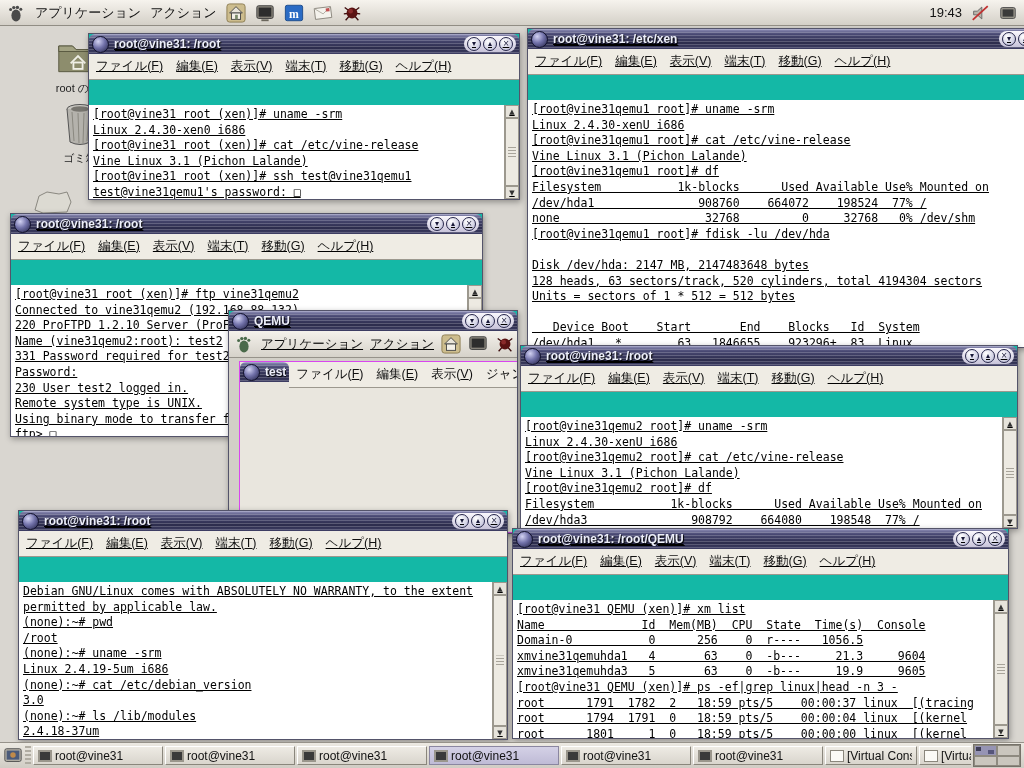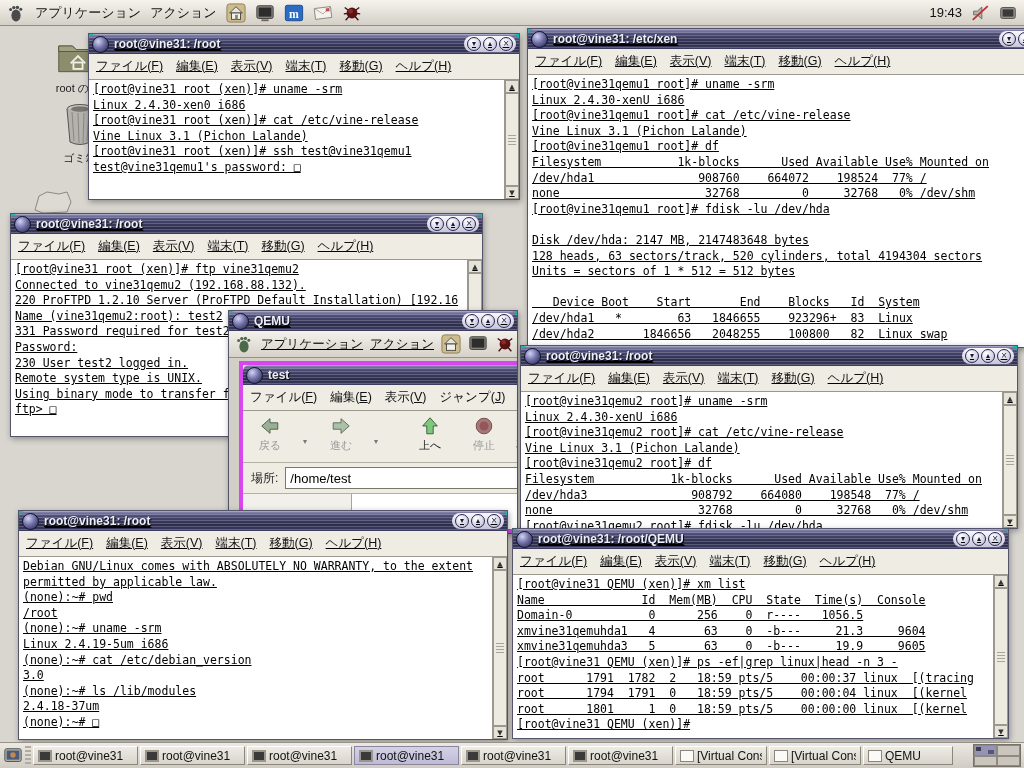--- a/index.html
+++ b/index.html
@@ -27,21 +27,21 @@
   .ttl{color:#edeffa;font-size:12px;font-weight:bold;margin-left:5px;text-shadow:1px 1px 1px #000;
        white-space:nowrap;overflow:hidden;flex:1;}
   .wbtns{display:flex;gap:2px;align-items:center;background:linear-gradient(#faf8fd,#c8c4da);
          border-radius:9px;padding:1px 3px;flex:none;}
   .wbtn{width:12px;height:12px;border-radius:50%;border:1px solid #26264a;
         background:radial-gradient(circle at 35% 30%,#fff,#b9b9d6);color:#1a1a3a;
         font-family:"DejaVu Sans",sans-serif;font-size:8px;line-height:12px;text-align:center;}
   .mbar{height:25px;flex:none;background:#efece4;border-bottom:1px solid #9c988e;display:flex;
         align-items:center;padding:0 7px;gap:13px;white-space:nowrap;overflow:hidden;}
   .mi{font-size:12.5px;color:#111;}
-  .tbody{flex:1;min-height:0;display:flex;background:#fff;}
+  .tbody{flex:1;min-height:0;display:flex;background:#fff;margin-top:25px;}
   .term-text{flex:1;margin:0;padding:2px 4px;font-family:"DejaVu Sans Mono",monospace;
              font-size:11.5px;line-height:15.6px;color:#000;overflow:hidden;background:#fff;}
   .scroll{width:14px;flex:none;display:flex;flex-direction:column;background:#d6d2ca;border-left:1px solid #9c988e;}
   .sarr{height:13px;flex:none;font-family:"DejaVu Sans",sans-serif;font-size:7px;line-height:13px;
         text-align:center;color:#333;background:#e6e3db;border:1px solid #9c988e;box-sizing:border-box;}
   .sthumb{flex:1;background:#edeae2;border:1px solid #9c988e;box-sizing:border-box;position:relative;}
   .grip{position:absolute;top:50%;left:2px;right:2px;height:11px;transform:translateY(-50%);
         background:repeating-linear-gradient(180deg,#a8a49a 0 1px,rgba(0,0,0,0) 1px 3px);}
   
   #term-b{left:527px;top:28px;width:528px;height:320px;z-index:2;}
@@ -49,22 +49,22 @@
   #term-c{left:10px;top:213px;width:473px;height:224px;z-index:4;}
   #qemu-win{left:228px;top:310px;width:290px;height:224px;z-index:5;}
   #term-d{left:520px;top:345px;width:498px;height:184px;z-index:6;}
   #term-e{left:18px;top:510px;width:490px;height:230px;z-index:7;}
   #term-f{left:512px;top:528px;width:497px;height:211px;z-index:8;}
   
   .qbody{flex:1;min-height:0;background:#d2cfc7;overflow:hidden;position:relative;}
   .ipanel{height:26px;background:linear-gradient(#f4f1eb,#d6d2ca);border-bottom:1px solid #96928a;
           display:flex;align-items:center;gap:7px;padding:0 5px;white-space:nowrap;overflow:hidden;}
   .ipanel .pmenu{font-size:12.5px;}
-  .nwin{position:absolute;left:10px;top:30px;width:310px;bottom:0;display:flex;flex-direction:column;
-        background:#e9e6de;border:4px solid #d946ef;}
+  .nwin{position:absolute;left:10px;top:30px;width:310px;bottom:0;display:flex;
+        background:#e9e6de;border:1px solid #d946ef;}
   .ntb{flex:none;display:flex;align-items:flex-start;gap:12px;padding:4px 6px 2px 6px;background:#efece4;
        border-bottom:1px solid #b4b0a6;height:52px;box-sizing:border-box;}
   .nti{display:flex;flex-direction:column;align-items:center;width:42px;flex:none;}
   .nti svg{width:22px;height:22px;display:block;}
   .ntl{font-size:11px;color:#222;margin-top:1px;white-space:nowrap;}
   .nti.dim .ntl{color:#999;}
   .caret{font-family:"DejaVu Sans",sans-serif;font-size:8px;color:#777;align-self:flex-end;margin:0 1px 14px 0;}
   .tsep{width:1px;background:#c2beb4;align-self:stretch;margin:2px 3px;}
   .nloc{flex:none;display:flex;align-items:center;gap:7px;padding:4px 8px;background:#efece4;border-bottom:1px solid #b4b0a6;}
   .nloc label{font-size:12px;color:#222;white-space:nowrap;}
@@ -72,21 +72,21 @@
               font-size:13px;padding:0 4px;min-width:0;}
   .npanes{flex:1;min-height:0;display:flex;background:#fff;}
   .nside{width:108px;flex:none;background:#f2f0ea;border-right:1px solid #a8a49a;}
   
   .taskbar{position:absolute;left:0;right:0;bottom:0;height:25px;background:linear-gradient(#ece9e2,#d0ccc4);
            border-top:1px solid #96928a;display:flex;align-items:center;padding:0 3px;gap:2px;z-index:60;}
   .handle{width:6px;height:19px;background:repeating-linear-gradient(180deg,#b0aca2 0 2px,rgba(0,0,0,0) 2px 4px);flex:none;}
   .tbtn{height:19px;display:flex;align-items:center;gap:3px;padding:0 4px;box-sizing:border-box;
         background:linear-gradient(#eeebe4,#d9d5cd);border:1px solid #fff;border-right-color:#8a867c;
         border-bottom-color:#8a867c;font-size:12px;color:#111;white-space:nowrap;overflow:hidden;flex:none;}
-  .tbtn.w112{width:105px;text-align:center;} .tbtn.w92{width:92px;} .tbtn.w90{width:90px;}
+  .tbtn.w112{width:130px;text-align:center;} .tbtn.w92{width:92px;} .tbtn.w90{width:90px;}
   .tbtn.active{background:linear-gradient(#d4d1e6,#bfbbd6);border:1px solid #8a86a0;}
   .tbi{width:14px;height:12px;flex:none;}
   .tbi-term{background:#3a3a3a;border:2px solid #9a968c;box-sizing:border-box;}
   .tbi-win{background:#fbfaf6;border:1px solid #8a867c;box-sizing:border-box;}
   .tbl{overflow:hidden;}
   .pager{margin-left:auto;width:46px;height:21px;display:grid;grid-template-columns:1fr 1fr;grid-template-rows:1fr 1fr;
          border:1px solid #76726a;background:#cac6be;flex:none;}
   .pcell{border:1px solid #8e8a80;box-sizing:border-box;position:relative;}
   .pcell.act{background:#9694b4;}
   .pcell.act i{position:absolute;left:1px;top:1px;width:5px;height:4px;background:#3c3c56;}

